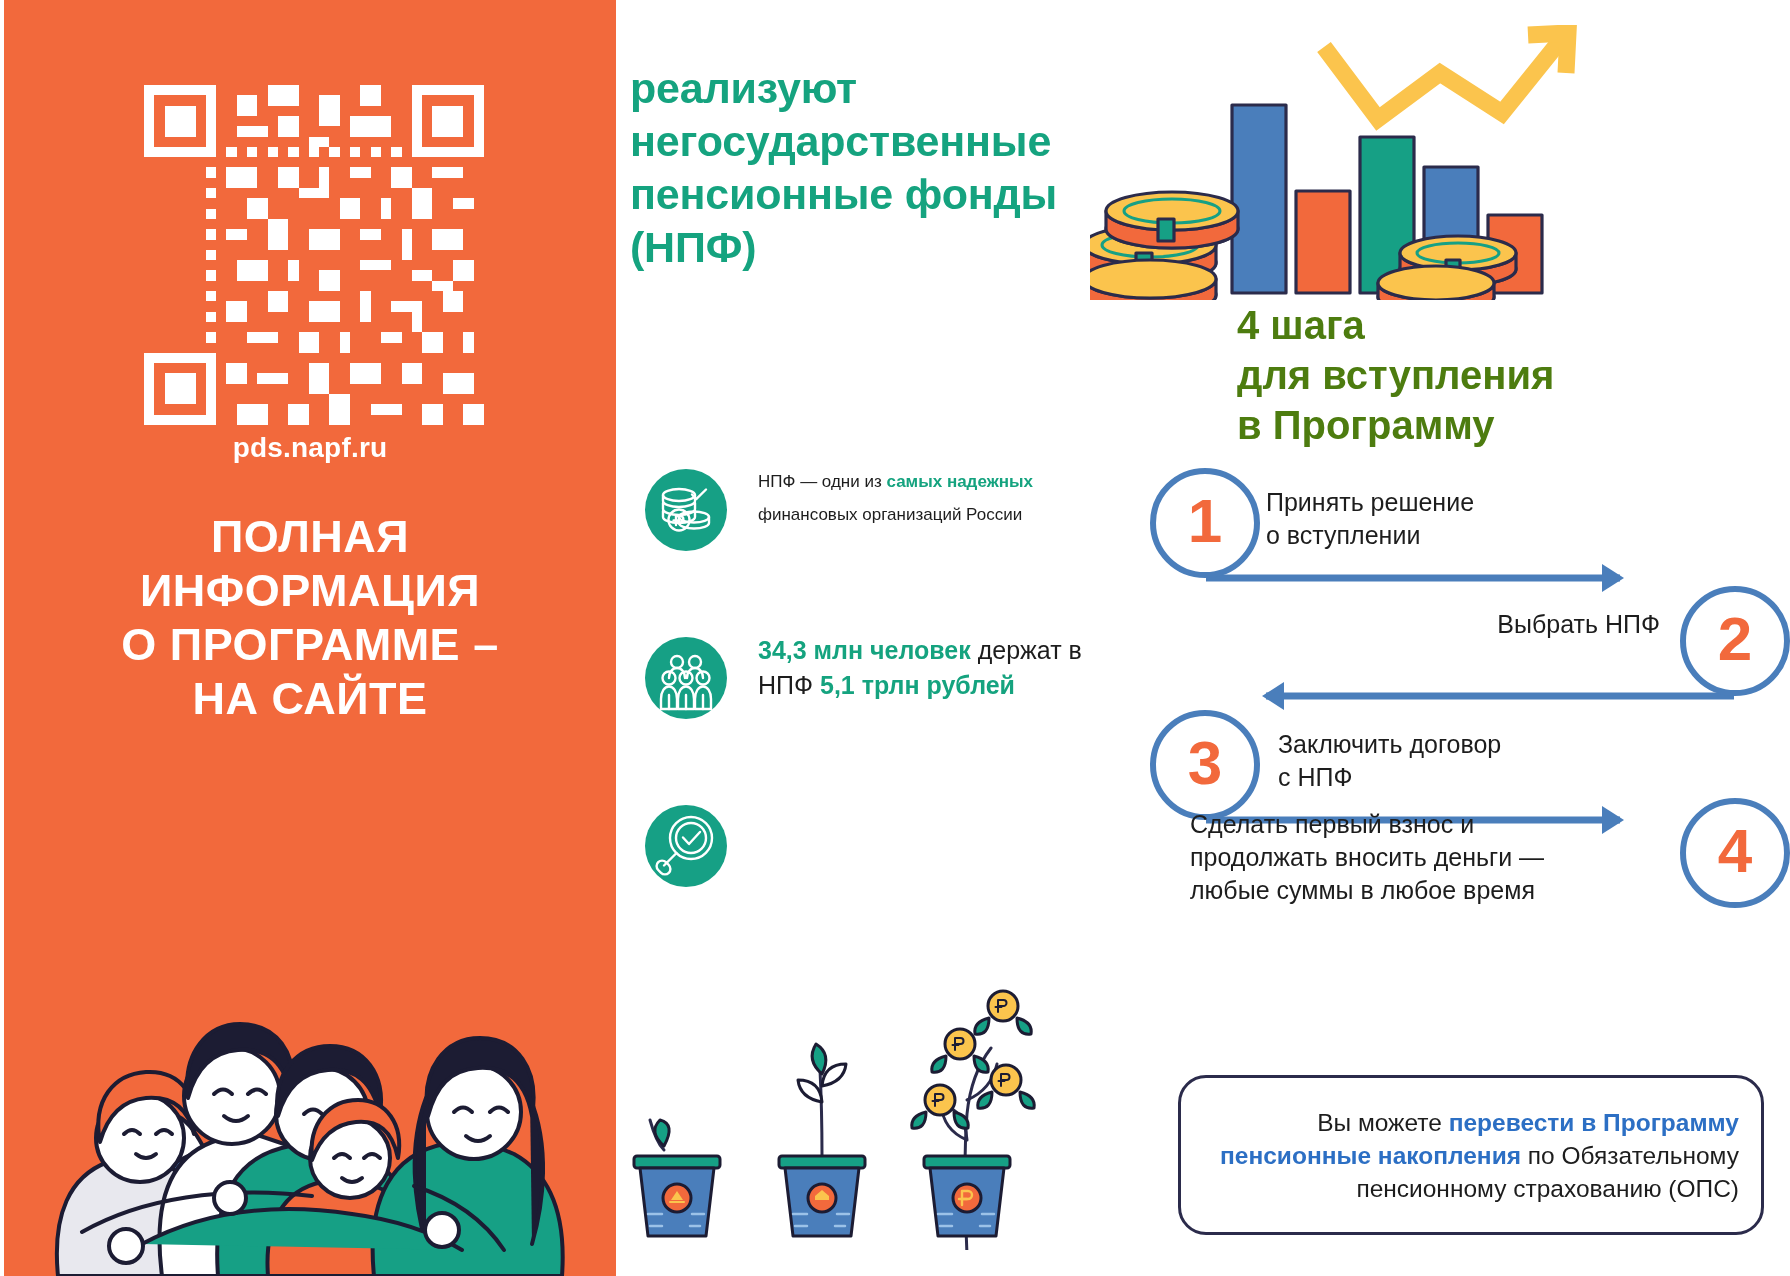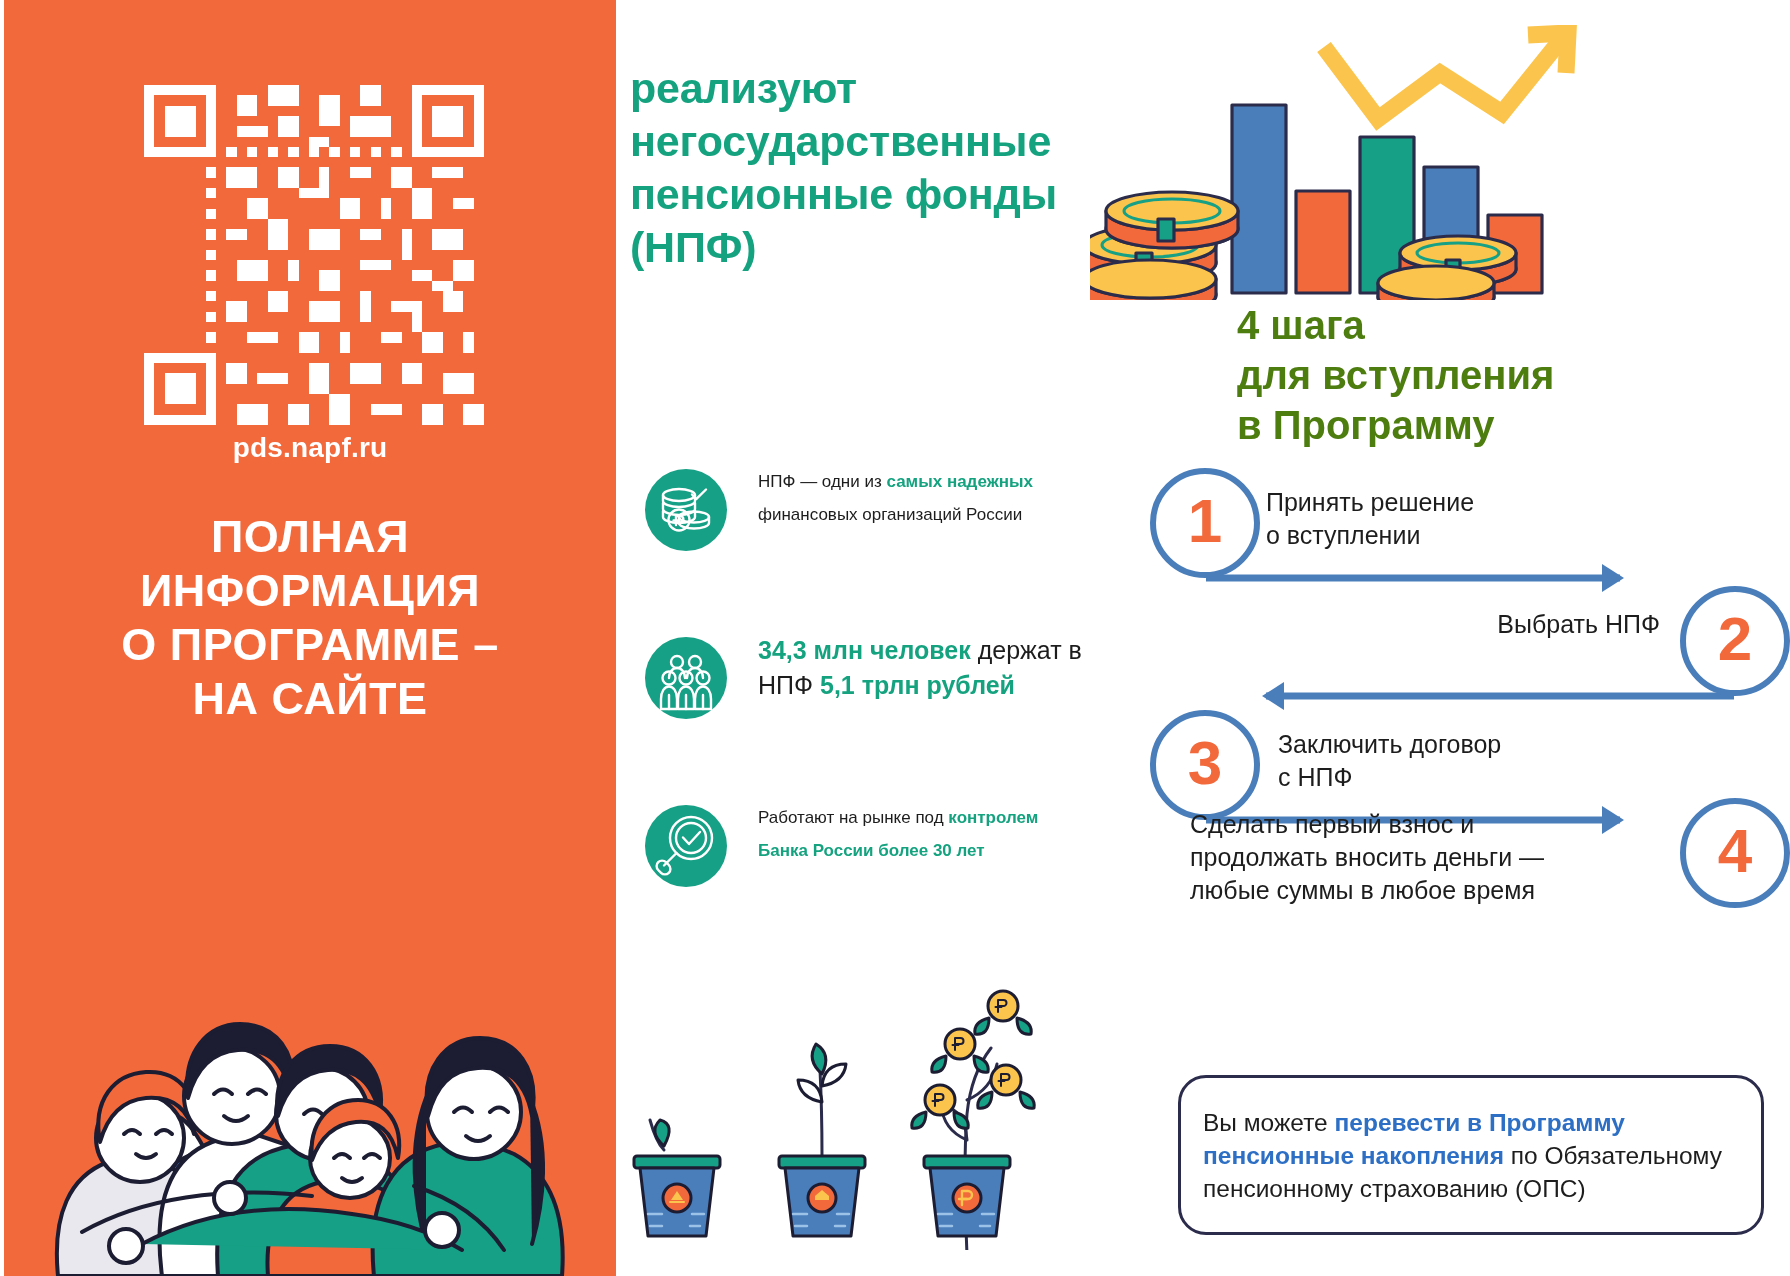--- a/index.html
+++ b/index.html
@@ -85,21 +85,21 @@
     display: flex; align-items: center; justify-content: center;
     color: #F2693C; font-weight: 700; font-size: 62px; line-height: 1;
   }
   .circ span { margin-top: -4px; }
   .step-txt { position: absolute; font-size: 25px; line-height: 33px; color: #1d1d1d; }
 
   .note-box {
     position: absolute; left: 1178px; top: 1075px; width: 586px; height: 160px;
     border: 3px solid #2B2B4B; border-radius: 28px;
     display: flex; align-items: center; justify-content: center;
-    text-align: left; padding: 6px 22px;
+    text-align: right; padding: 6px 22px;
   }
   .note-box .note-inner { font-size: 24.5px; line-height: 33px; color: #1d1d1d; }
   .note-box b { color: #2C6FC4; font-weight: 700; }
 </style>
 </head>
 <body>
 
 <div class="page">
 
   <div class="left-panel">
@@ -331,23 +331,20 @@
         <svg viewBox="0 0 82 82" aria-hidden="true">
           <g fill="none" stroke="#ffffff" stroke-width="2.4" stroke-linecap="round" stroke-linejoin="round">
             <circle cx="46" cy="33" r="21"></circle>
             <circle cx="46" cy="33" r="15"></circle>
             <path d="M38 32.5l6 6.5 11-12"></path>
             <path d="M31.5 48L19 60.5"></path>
             <rect x="13" y="55" width="11" height="15" rx="5.5" transform="rotate(-45 18.5 62.5)"></rect>
           </g>
         </svg>
       </div>
-      <div class="b-text">
-        <span>Работают на рынке под </span><b>контролем Банка России более 30 лет</b>
-      </div>
     </div>
   </div>
 
   <div class="plants">
     <svg viewBox="0 0 470 300" aria-hidden="true">
       <g stroke="#1C1C33" stroke-width="3" stroke-linecap="round" stroke-linejoin="round">
 
         <g>
           <path d="M20 170 q6 22 14 30" fill="none" stroke="#2B2B4B"></path>
           <path d="M34 196 q-16 -14 -4 -26 q16 4 4 26z" fill="#16A085"></path>

